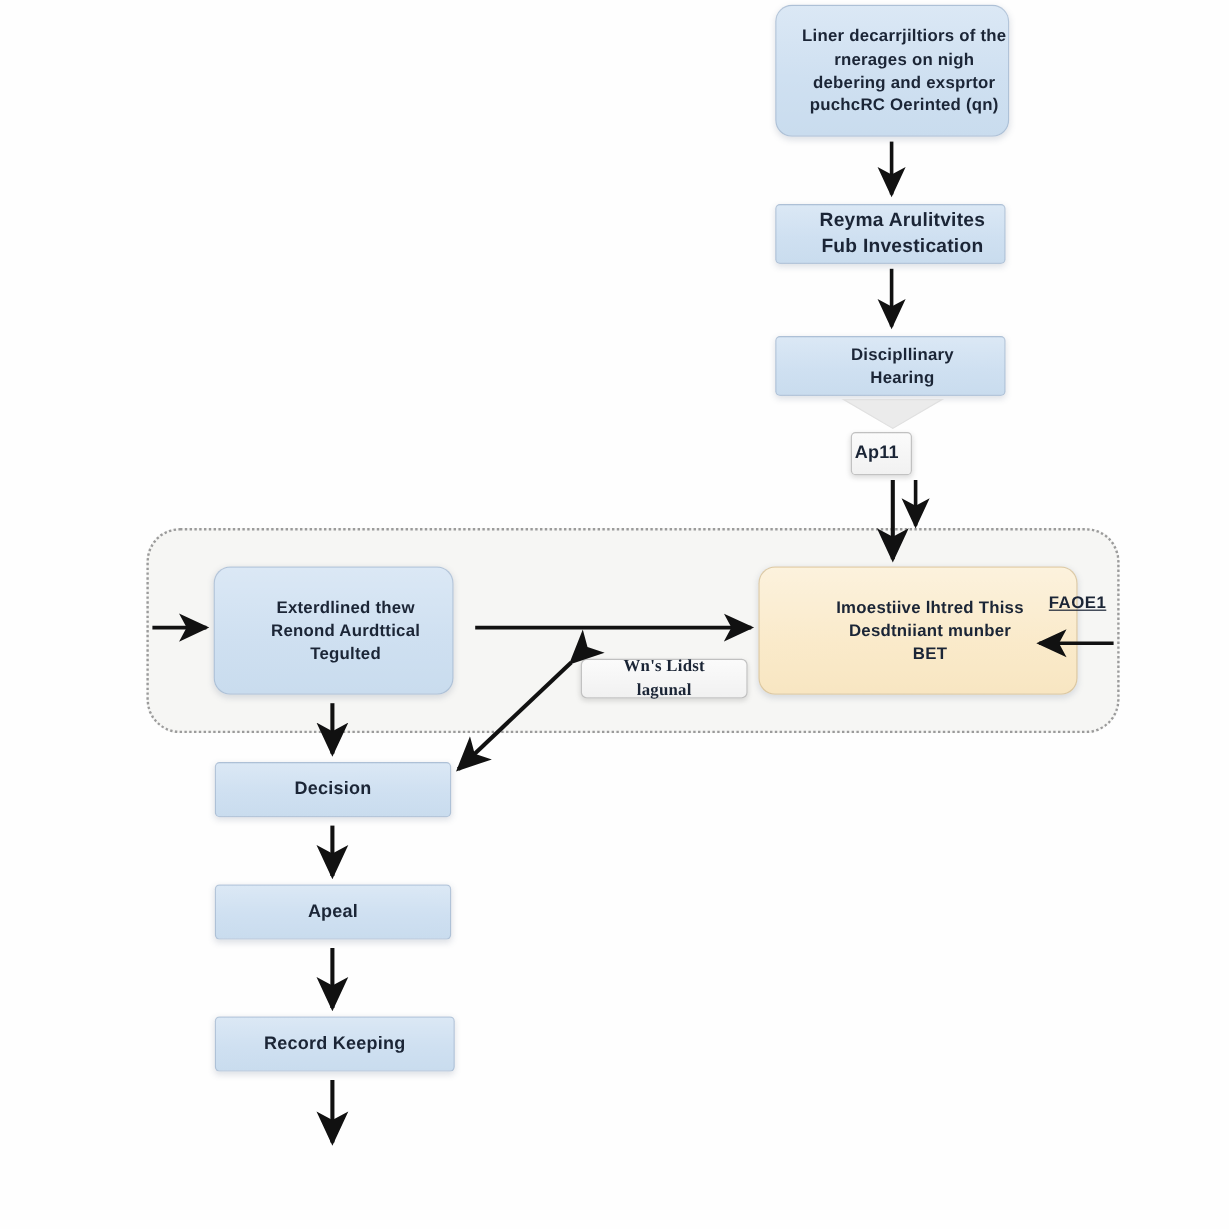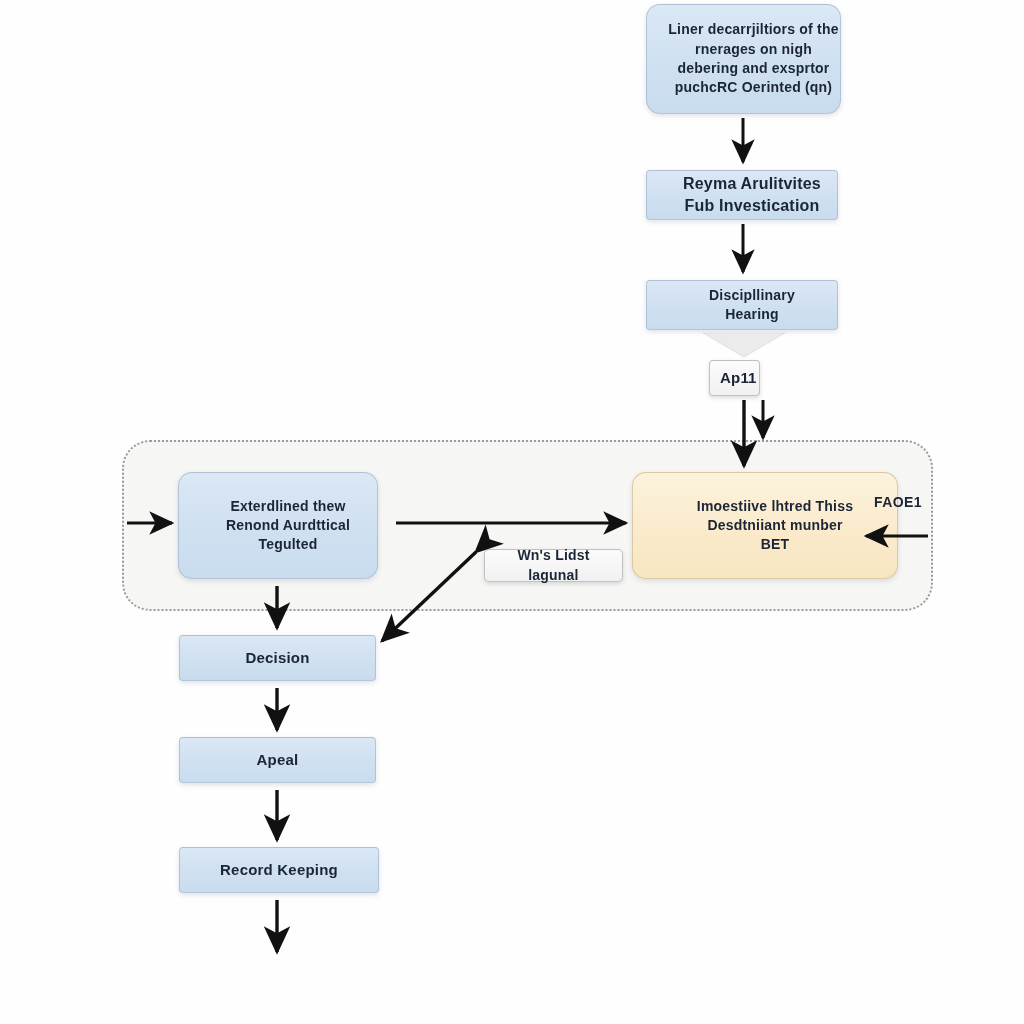--- a/index.html
+++ b/index.html
@@ -17,21 +17,21 @@
     background: #fefefe;
     overflow: hidden;
   }
 
   
   .node {
     position: absolute;
     box-sizing: border-box;
     display: flex;
     align-items: center;
-    justify-content: flex-start;
+    justify-content: flex-end;
     text-align: center;
     color: #1b2536;
     font-weight: bold;
     line-height: 1.38;
     letter-spacing: 0.2px;
     border: 1px solid rgba(150,170,195,0.55);
     box-shadow: 0 2px 5px rgba(80,95,120,0.18);
   }
   .node-blue {
     background: linear-gradient(180deg, #dbe8f5 0%, #cfe0f1 55%, #c9dcee 100%);
@@ -40,21 +40,21 @@
     background: linear-gradient(180deg, #fcf2dd 0%, #faeaca 60%, #f8e6c2 100%);
     border-color: rgba(206,185,145,0.7);
   }
   .node-white {
     background: linear-gradient(180deg, #fbfbfb 0%, #f1f1f1 100%);
     border: 1px solid rgba(180,180,180,0.8);
     box-shadow: 0 2px 4px rgba(90,90,90,0.20);
     font-size: 15px;
   }
   .rounded-lg { border-radius: 14px; }
-  .rounded-sm { border-radius: 5px; }
+  .rounded-sm { border-radius: 5px; font-family: Liberation Serif, serif; }
   .rounded-xs { border-radius: 4px; }
 
   .node span { display: block; width: 100%; padding: 0 10px; }
 
   
   .group-box {
     position: absolute;
     box-sizing: border-box;
     border: 2px dotted #9b9b9b;
     border-radius: 28px;
@@ -65,20 +65,21 @@
   .conn { position: absolute; }
   .conn svg { display: block; overflow: visible; }
 
   .edge-label {
     position: absolute;
     font-size: 14px;
     font-weight: bold;
     color: #1b2536;
     letter-spacing: 0.4px;
     white-space: nowrap;
+    text-decoration: underline;
   }
 </style>
 </head>
 <body>
 
 <div id="canvas">
 
   <div class="group-box" style="left:122px; top:440px; width:811px; height:171px;"></div>
 
   <div class="node node-blue rounded-lg" style="left:646px; top:4px; width:195px; height:110px; font-size:14px;">

